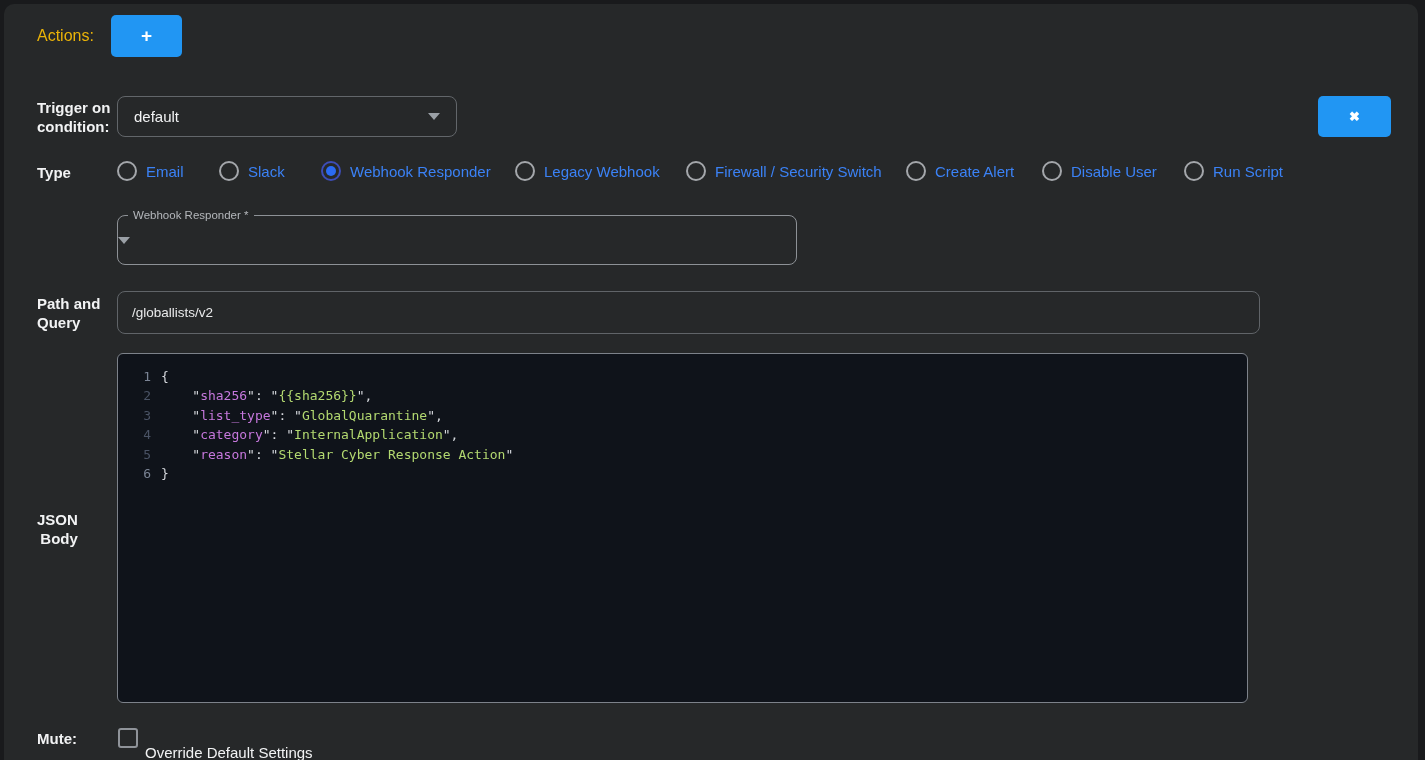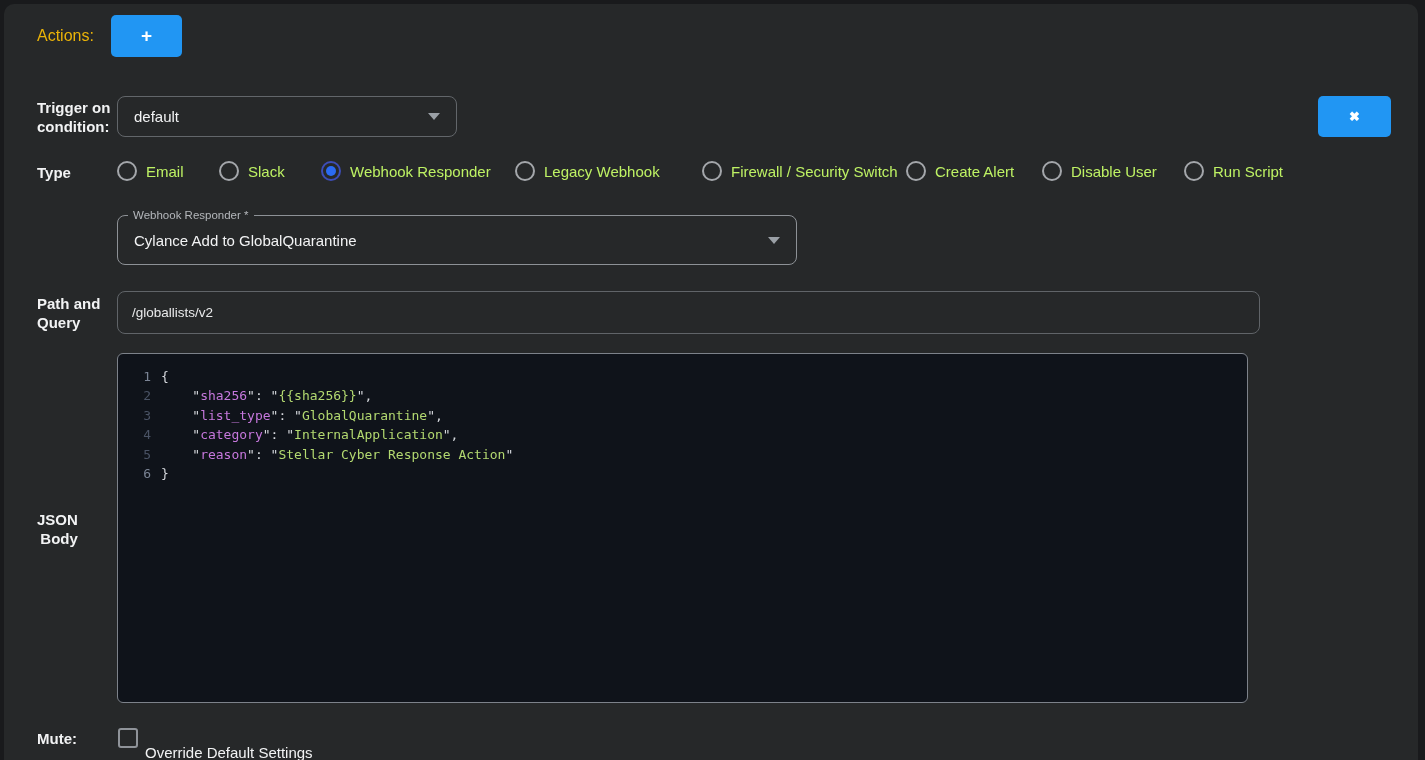--- a/index.html
+++ b/index.html
@@ -44,21 +44,21 @@
   .type-label{left:33px;top:159px;}
   .radio-row{left:0;top:156px;width:100%;height:24px;}
   .radio-item{position:absolute;display:flex;align-items:center;gap:9px;cursor:pointer;height:22px;}
   .radio-circle{
     width:16px;height:16px;border-radius:50%;border:2px solid #a4a7ab;flex:0 0 auto;
     display:flex;align-items:center;justify-content:center;
   }
   .radio-item.selected .radio-circle{border-color:#3d4db7;}
   .radio-dot{width:10px;height:10px;border-radius:50%;background:transparent;}
   .radio-item.selected .radio-dot{background:#2b6bf3;}
-  .radio-item .rlabel{font-size:15px;color:#bef264;white-space:nowrap;}
+  .radio-item .rlabel{font-size:15px;color:#3b82f6;white-space:nowrap;}
 
   
   .webhook-select{left:113px;top:211px;width:678px;height:48px;border-color:#8d9196;}
   .float-label{
     position:absolute;top:-7px;left:10px;background:#262829;padding:0 5px;
     font-size:11.5px;color:#b4b7bb;line-height:13px;white-space:nowrap;
   }
   .webhook-select .value{font-size:15px;}
 
   
@@ -135,21 +135,21 @@
           <span class="radio-dot"></span>
         </span>
         <span class="rlabel">Webhook Responder</span>
       </div>
       <div class="radio-item" style="left: 511px;">
         <span class="radio-circle">
           <span class="radio-dot"></span>
         </span>
         <span class="rlabel">Legacy Webhook</span>
       </div>
-      <div class="radio-item" style="left: 698px; justify-content: space-between;">
+      <div class="radio-item" style="left: 682px; justify-content: space-between;">
         <span class="radio-circle">
           <span class="radio-dot"></span>
         </span>
         <span class="rlabel">Firewall / Security Switch</span>
       </div>
       <div class="radio-item" style="left: 902px;">
         <span class="radio-circle">
           <span class="radio-dot"></span>
         </span>
         <span class="rlabel">Create Alert</span>
@@ -163,21 +163,20 @@
       <div class="radio-item" style="left: 1180px;">
         <span class="radio-circle">
           <span class="radio-dot"></span>
         </span>
         <span class="rlabel">Run Script</span>
       </div>
     </div>
 
   <div class="abs select-box webhook-select">
     <span class="float-label">Webhook Responder *</span>
-    <span class="value">Cylance Add to GlobalQuarantine</span>
     <span class="caret"></span>
   </div>
 
   <div class="abs lbl path-label">
     <div>Path and</div>
     <div>Query</div>
   </div>
   <div class="abs path-input">
     <span class="value">/globallists/v2</span>
   </div>

